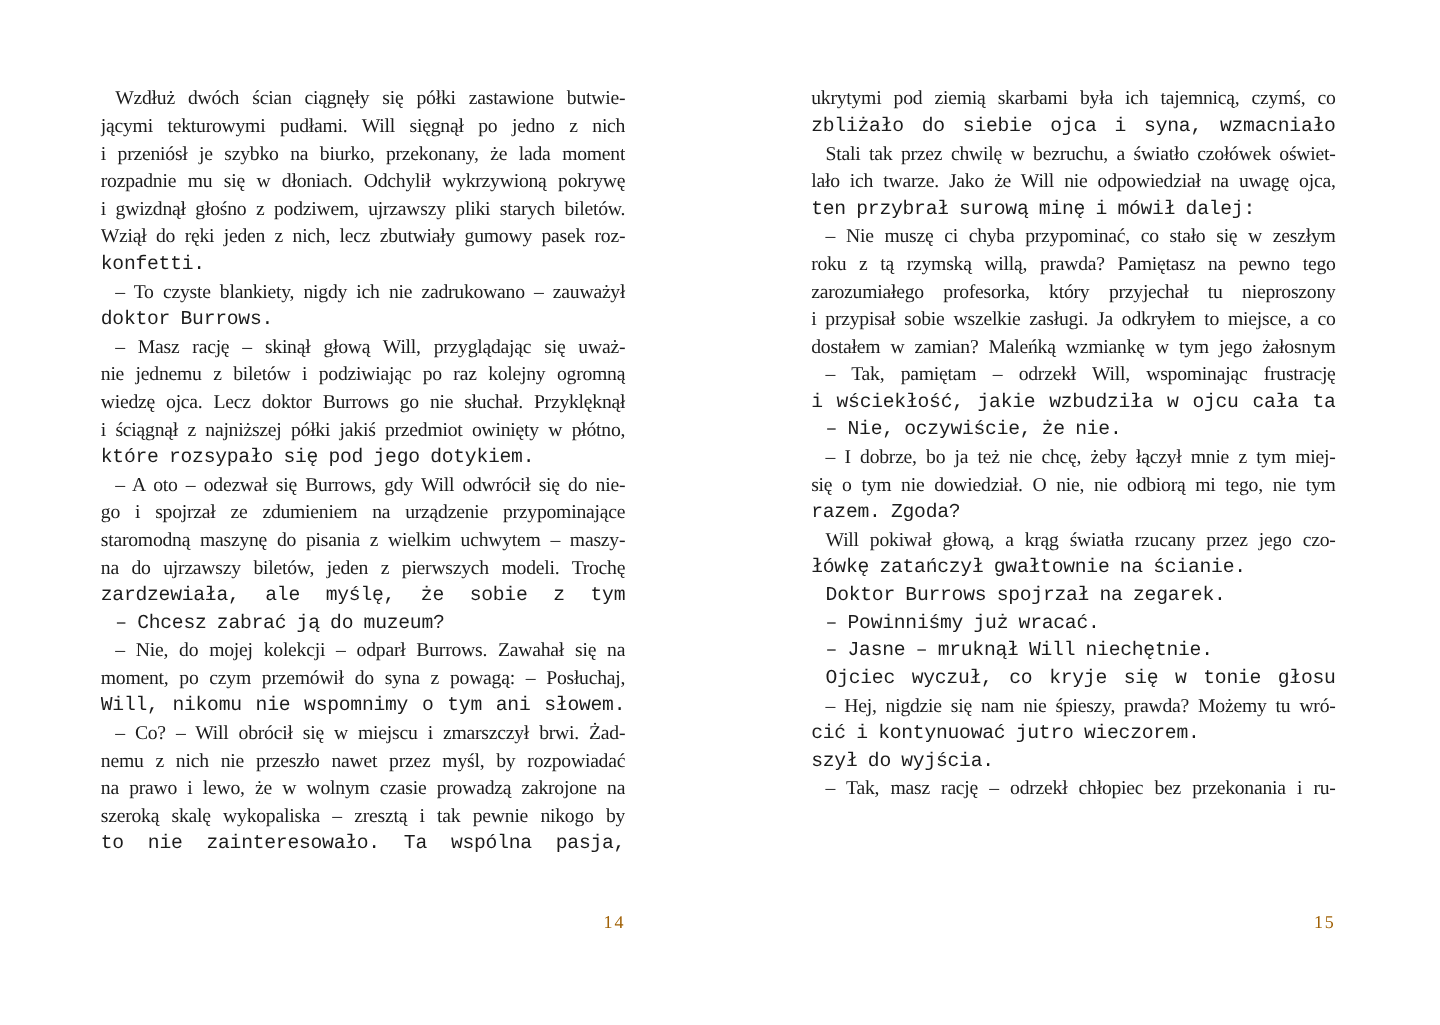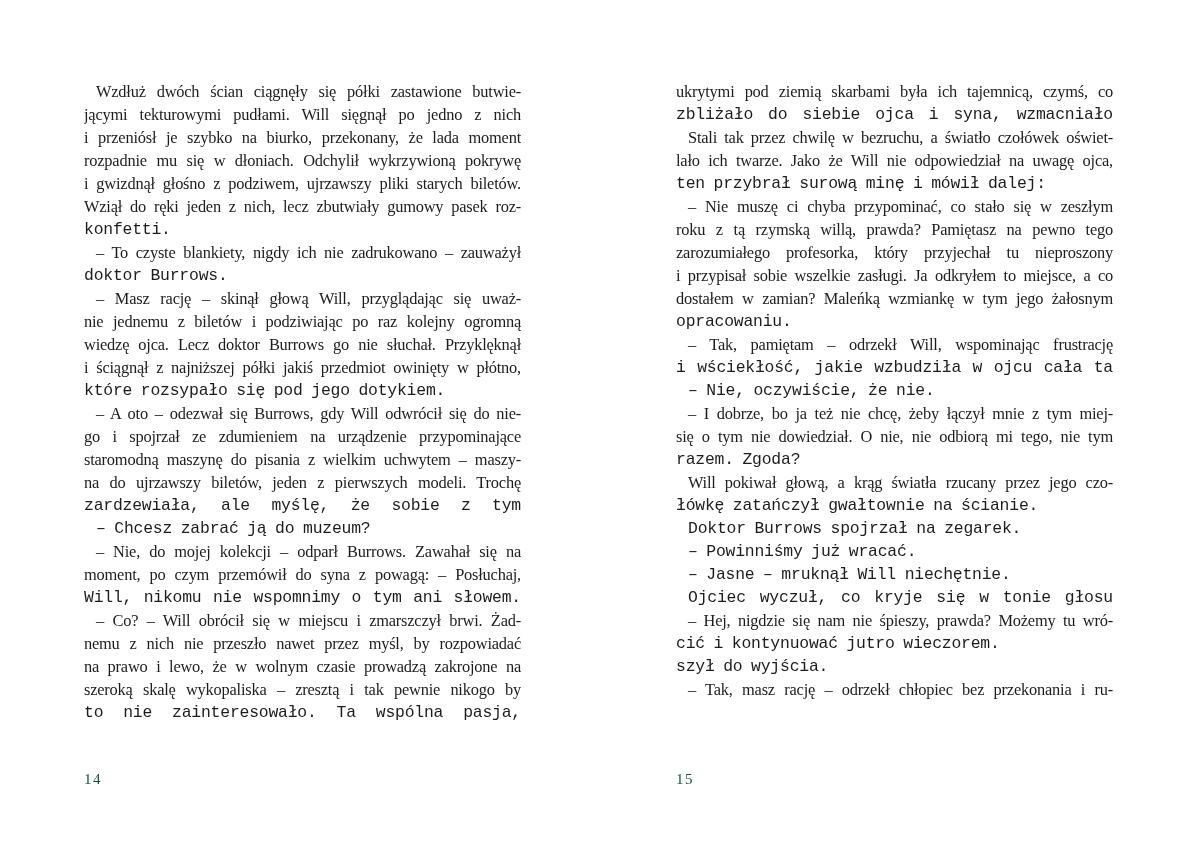--- a/index.html
+++ b/index.html
@@ -11,21 +11,20 @@
     height: 854px;
     position: relative;
     overflow: hidden;
     background: #ffffff;
     font-family: "Liberation Serif", "DejaVu Serif", serif;
     color: #1c1c1c;
   }
   .spread {
     position: absolute;
     inset: 0;
-    margin-top: 10px;
   }
   .page {
     position: absolute;
     top: 0;
     height: 854px;
     width: 437px;
   }
   .page.left  { left: 84px;  }
   .page.right { left: 676px; }
   .text-col {
@@ -51,24 +50,24 @@
     font-family: Liberation Mono, monospace;
   }
   .line.indent {
     padding-left: 12px;
   }
   .page-number {
     position: absolute;
     top: 761px;
     left: 0;
     width: 437px;
-    text-align: left;
+    text-align: right;
     font-size: 15px;
     letter-spacing: 1.5px;
-    color: #14532d;
+    color: #a16207;
     font-variant-numeric: oldstyle-nums;
   }
 </style>
 </head>
 <body>
 
 <div class="spread">
 
   <div class="page left">
     <div class="text-col">
@@ -128,21 +127,20 @@
           <div class="line indent">Stali tak przez chwilę w bezruchu, a światło czołówek oświet-</div>
           <div class="line">lało ich twarze. Jako że Will nie odpowiedział na uwagę ojca,</div>
           <div class="line last">ten przybrał surową minę i mówił dalej:</div>
         </div>
         <div class="para">
           <div class="line indent">– Nie muszę ci chyba przypominać, co stało się w zeszłym</div>
           <div class="line">roku z tą rzymską willą, prawda? Pamiętasz na pewno tego</div>
           <div class="line">zarozumiałego profesorka, który przyjechał tu nieproszony</div>
           <div class="line">i przypisał sobie wszelkie zasługi. Ja odkryłem to miejsce, a co</div>
           <div class="line">dostałem w zamian? Maleńką wzmiankę w tym jego żałosnym</div>
-          <div class="line last">opracowaniu.</div>
         </div>
         <div class="para">
           <div class="line indent">– Tak, pamiętam – odrzekł Will, wspominając frustrację</div>
           <div class="line last">i wściekłość, jakie wzbudziła w ojcu cała ta sytuacja.</div>
         </div>
         <div class="para">
           <div class="line indent last">– Nie, oczywiście, że nie.</div>
         </div>
         <div class="para">
           <div class="line indent">– I dobrze, bo ja też nie chcę, żeby łączył mnie z tym miej-</div>

